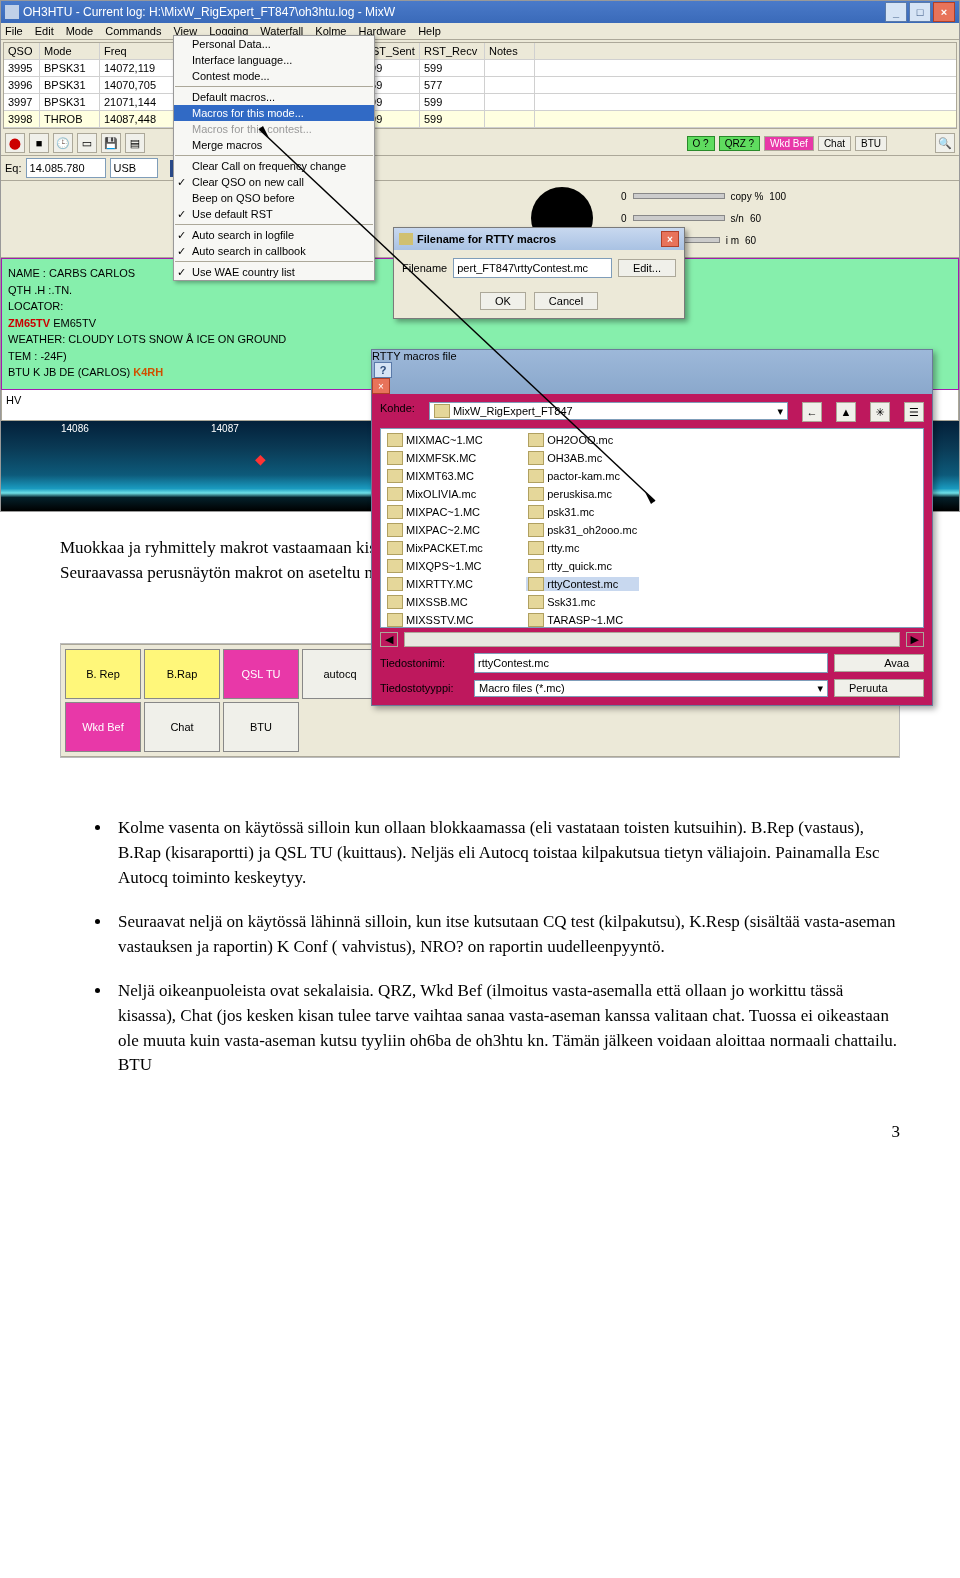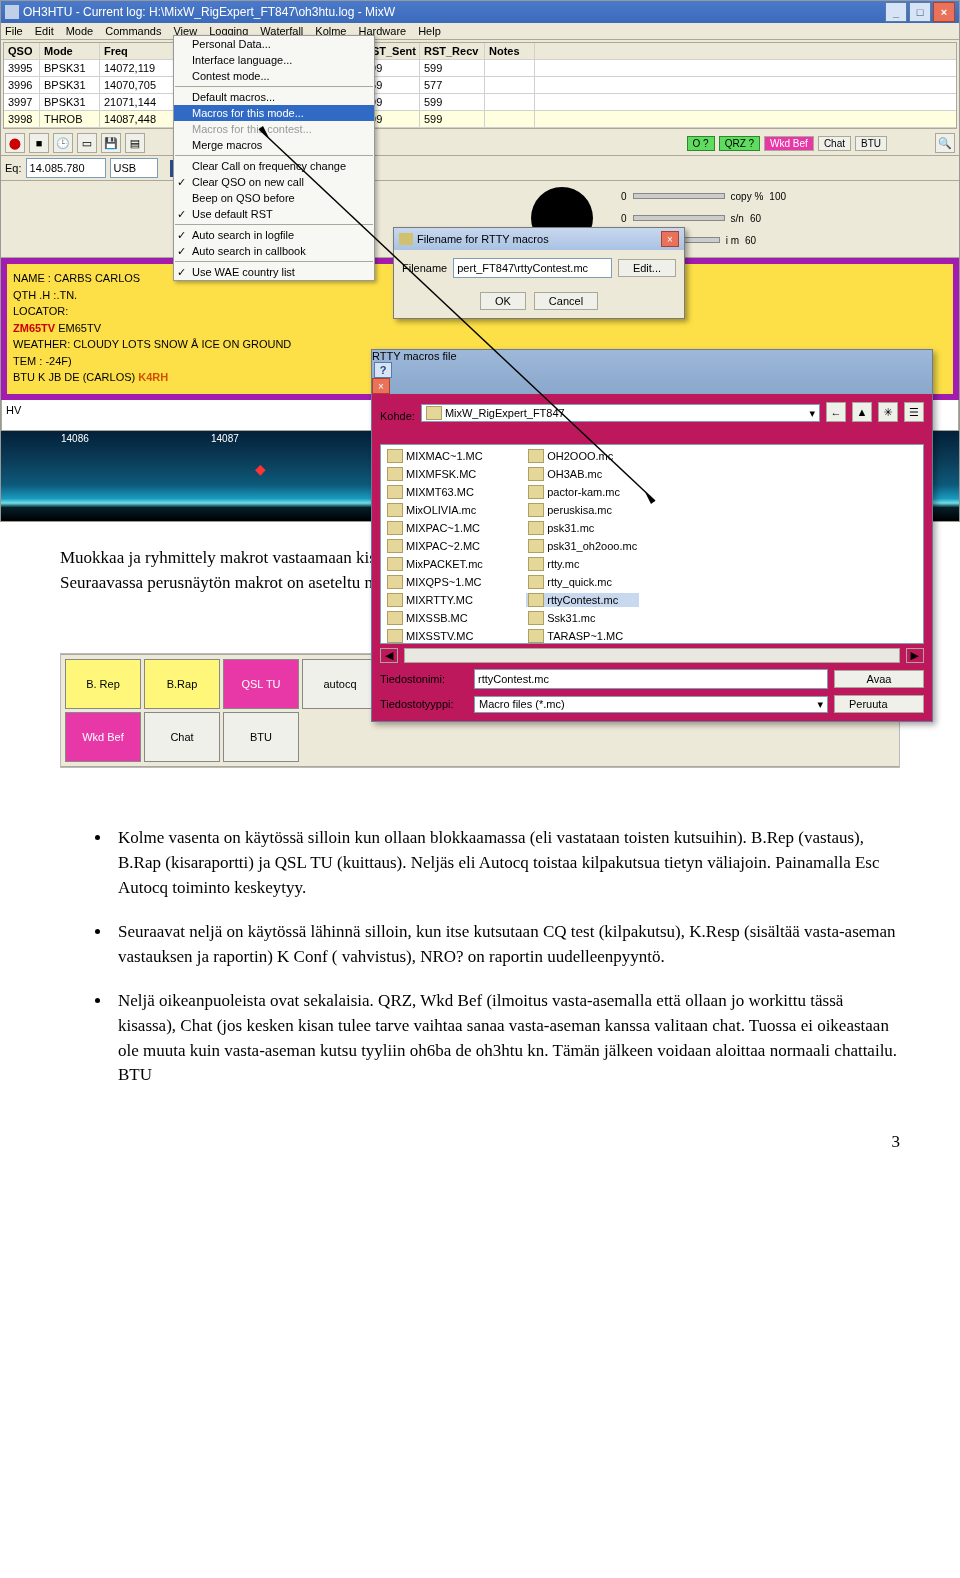--- a/index.html
+++ b/index.html
@@ -9,41 +9,41 @@
   .titlebar .icon-sq{width:14px;height:14px;background:#c0d0e8;margin-right:4px;display:inline-block}
   .titlebar .spacer{flex:1}
   .winbtn{width:20px;height:18px;background:#d6e4f5;border:1px solid #5a7aa9;margin-left:2px;display:flex;align-items:center;justify-content:center;color:#2b4a78;font-weight:bold;font-size:11px}
   .winbtn.close{background:#e8735a;border-color:#b04028;color:#fff}
   
   .menubar{display:flex;background:#ece9d8;border-bottom:1px solid #aca899;padding:2px 4px;gap:12px}
   .menubar span{cursor:default}
   
   .grid{background:#fff;border:1px solid #aca899}
   .grid-row{display:flex;border-bottom:1px solid #d0d0d0}
-  .grid-row.hdr{background:#ece9d8;font-weight:bold}
+  .grid-row.hdr{background:#ece9d8;font-weight:normal}
   .grid-row>div{padding:2px 4px;border-right:1px solid #d0d0d0;box-sizing:border-box;overflow:hidden;white-space:nowrap}
   .c-qso{width:36px}.c-mode{width:60px}.c-freq{width:75px}.c-date{width:40px}
   .c-name{width:65px}.c-qth{width:80px}.c-rsts{width:60px}.c-rstr{width:65px}.c-notes{width:50px}
   .selected{background:#ffffe0}
   
   .toolbar{display:flex;align-items:center;background:#ece9d8;padding:2px 4px;gap:4px;border-bottom:1px solid #aca899}
   .tb-btn{border:1px solid #aca899;background:#f0f0ea;padding:1px 5px;font-size:10px;cursor:default}
   .tb-ico{width:18px;height:18px;border:1px solid #aca899;background:#f0f0ea;display:inline-flex;align-items:center;justify-content:center}
   .tb-green{background:#5fdc5f;border-color:#2a8a2a}
   .input-sm{border:1px solid #7f9db9;background:#fff;padding:1px 3px;font-size:11px;height:16px}
   
   .dropdown{position:absolute;top:34px;left:172px;width:200px;background:#f7f7f4;border:1px solid #999;box-shadow:2px 2px 4px rgba(0,0,0,.3);z-index:50}
   .dropdown .item{padding:2px 18px;position:relative;cursor:default}
   .dropdown .item.hl{background:#316ac5;color:#fff}
   .dropdown .item.disabled{color:#9a9a9a}
   .dropdown .sep{height:1px;background:#aca899;margin:2px 1px}
   .dropdown .check{position:absolute;left:3px}
   
   .dialog{position:absolute;background:#ece9d8;border:1px solid #7a7a7a;box-shadow:3px 3px 5px rgba(0,0,0,.35)}
-  .dialog .dlg-title{background:linear-gradient(#c8d8ef,#a9c2e3);padding:3px 5px;font-weight:normal;display:flex;align-items:center}
+  .dialog .dlg-title{background:linear-gradient(#c8d8ef,#a9c2e3);padding:3px 5px;font-weight:bold;display:flex;align-items:center}
   .dialog .dlg-title .spacer{flex:1}
   .dlg-close{width:16px;height:14px;background:#e8735a;border:1px solid #b04028;color:#fff;font-size:10px;display:flex;align-items:center;justify-content:center}
   .dlg-body{padding:8px}
   .dlg-btn{border:1px solid #aca899;background:#f0f0ea;padding:2px 14px;font-size:11px}
   
   .file-dialog{position:absolute;left:370px;top:348px;width:560px;background:#be185d;border:1px solid #6b7a99;box-shadow:3px 3px 6px rgba(0,0,0,.35);z-index:40}
   .file-dialog .dlg-title{background:linear-gradient(#9db8d9,#8aa8cc)}
   .file-list{background:#fff;border:1px solid #7f9db9;height:190px;display:flex;padding:4px;gap:40px;overflow:auto}
   .file-col{display:flex;flex-direction:column;gap:4px}
   .file-item{display:flex;align-items:center;gap:3px;padding:0 2px}
@@ -51,21 +51,21 @@
   .file-ico{width:14px;height:12px;background:#e5d79a;border:1px solid #b0a060;display:inline-block}
   .file-row{display:flex;align-items:center;margin-top:6px;gap:6px}
   .file-row label{width:88px}
   .file-row .input-sm{flex:1}
   
   .status-panel{position:relative;background:#ece9d8;height:76px;border-bottom:1px solid #aca899}
   .blackdisc{position:absolute;left:530px;top:6px;width:62px;height:62px;background:#000;border-radius:50%}
   .slider-line{position:absolute;height:18px;display:flex;align-items:center;gap:6px;font-size:10px}
   .slider-track{width:90px;height:4px;background:#ccc;border:1px solid #888}
   
-  .info-pane{background:#fde047;border:6px solid #a21caf;padding:6px;font-size:11px;line-height:1.5;position:relative;height:118px}
+  .info-pane{background:#86efac;border:1px solid #a21caf;padding:6px;font-size:11px;line-height:1.5;position:relative;height:118px}
   .info-pane .red{color:#c00;font-weight:bold}
   .info-pane .org{color:#d05000;font-weight:bold}
   
   .waterfall{height:90px;background:linear-gradient(#03203a 0%,#0a3a55 30%,#0d5a7a 60%,#1a9abf 75%,#6fe0e8 80%,#04202a 85%,#000 100%);position:relative;color:#fff;font-size:10px}
   .waterfall .lbl{position:absolute;top:2px}
   
   .macro-row{display:flex;gap:3px;padding:4px;background:#ece9d8;border-top:1px solid #aca899;border-bottom:1px solid #aca899;flex-wrap:wrap}
   .macro-btn{border:1px solid #888;padding:18px 10px;font-size:11px;background:#f0f0ea;min-width:54px;text-align:center}
   .mb-yellow{background:#fff77a;}
   .mb-green{background:#4fdc4f}
@@ -283,21 +283,21 @@
   </div>
 
   <div class="file-dialog">
     <div class="dlg-title">
       <span>RTTY macros file</span>
       <span class="spacer"></span>
       <span class="winbtn" style="width:16px;height:14px">?</span>
       <span class="dlg-close">×</span>
     </div>
     <div class="dlg-body">
-      <div style="display:flex;align-items:flex-end;gap:6px;margin-bottom:22px">
+      <div style="display:flex;align-items:flex-start;gap:14px;margin-bottom:6px">
         <label>Kohde:</label>
         <span style="display:flex;align-items:center;gap:3px;border:1px solid #7f9db9;background:#fff;padding:1px 4px;flex:1">
           <span class="file-ico"></span>
           <span>MixW_RigExpert_FT847</span>
           <span style="margin-left:auto">▾</span>
         </span>
         <span class="tb-ico">←</span>
         <span class="tb-ico">▲</span>
         <span class="tb-ico">✳</span>
         <span class="tb-ico">☰</span>
@@ -405,21 +405,21 @@
           </div>
       </div>
       <div style="display:flex;gap:6px;margin-top:4px">
         <span style="border:1px solid #aca899;padding:0 4px">◀</span>
         <span style="flex:1;border:1px solid #aca899;background:#e8e8e0"></span>
         <span style="border:1px solid #aca899;padding:0 4px">▶</span>
       </div>
       <div class="file-row">
         <label>Tiedostonimi:</label>
         <input class="input-sm" value="rttyContest.mc" style="">
-        <span class="dlg-btn" style="width:60px;text-align:center">Avaa</span>
+        <span class="dlg-btn" style="width:60px;text-align:right">Avaa</span>
       </div>
       <div class="file-row">
         <label>Tiedostotyyppi:</label>
         <span style="display:flex;border:1px solid #7f9db9;background:#fff;padding:1px 4px;flex:1;align-items:center">
           <span>Macro files (*.mc)</span>
           <span style="margin-left:auto">▾</span>
         </span>
         <span class="dlg-btn" style="width:60px;">Peruuta</span>
       </div>
     </div>

